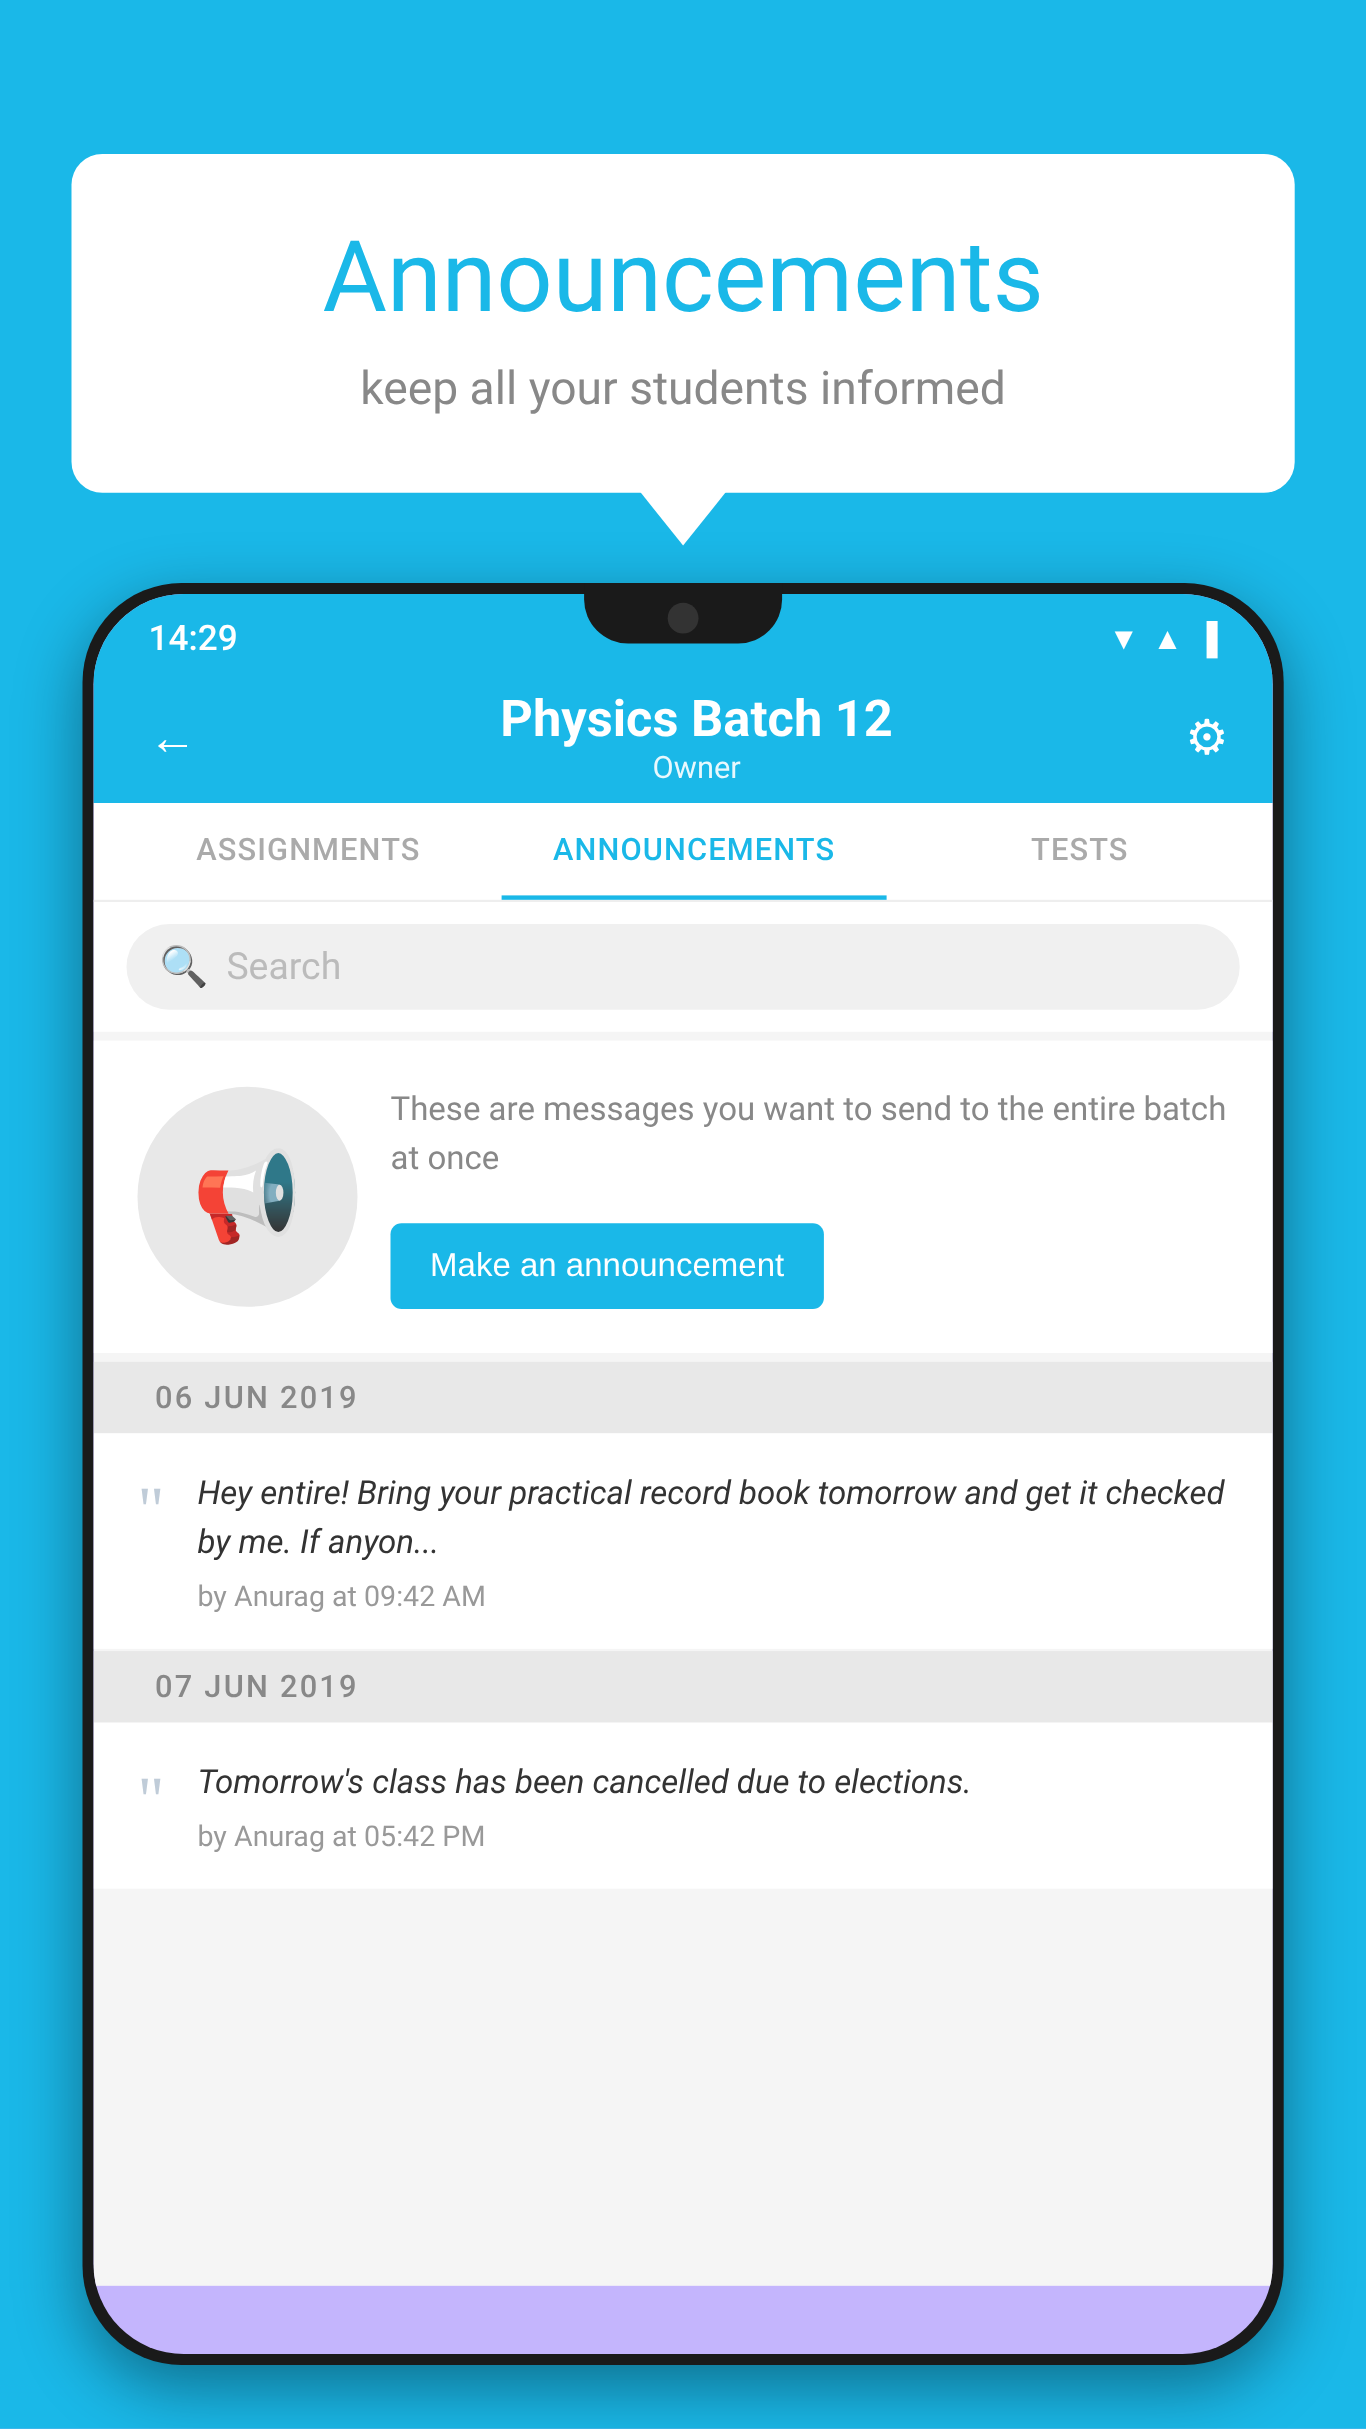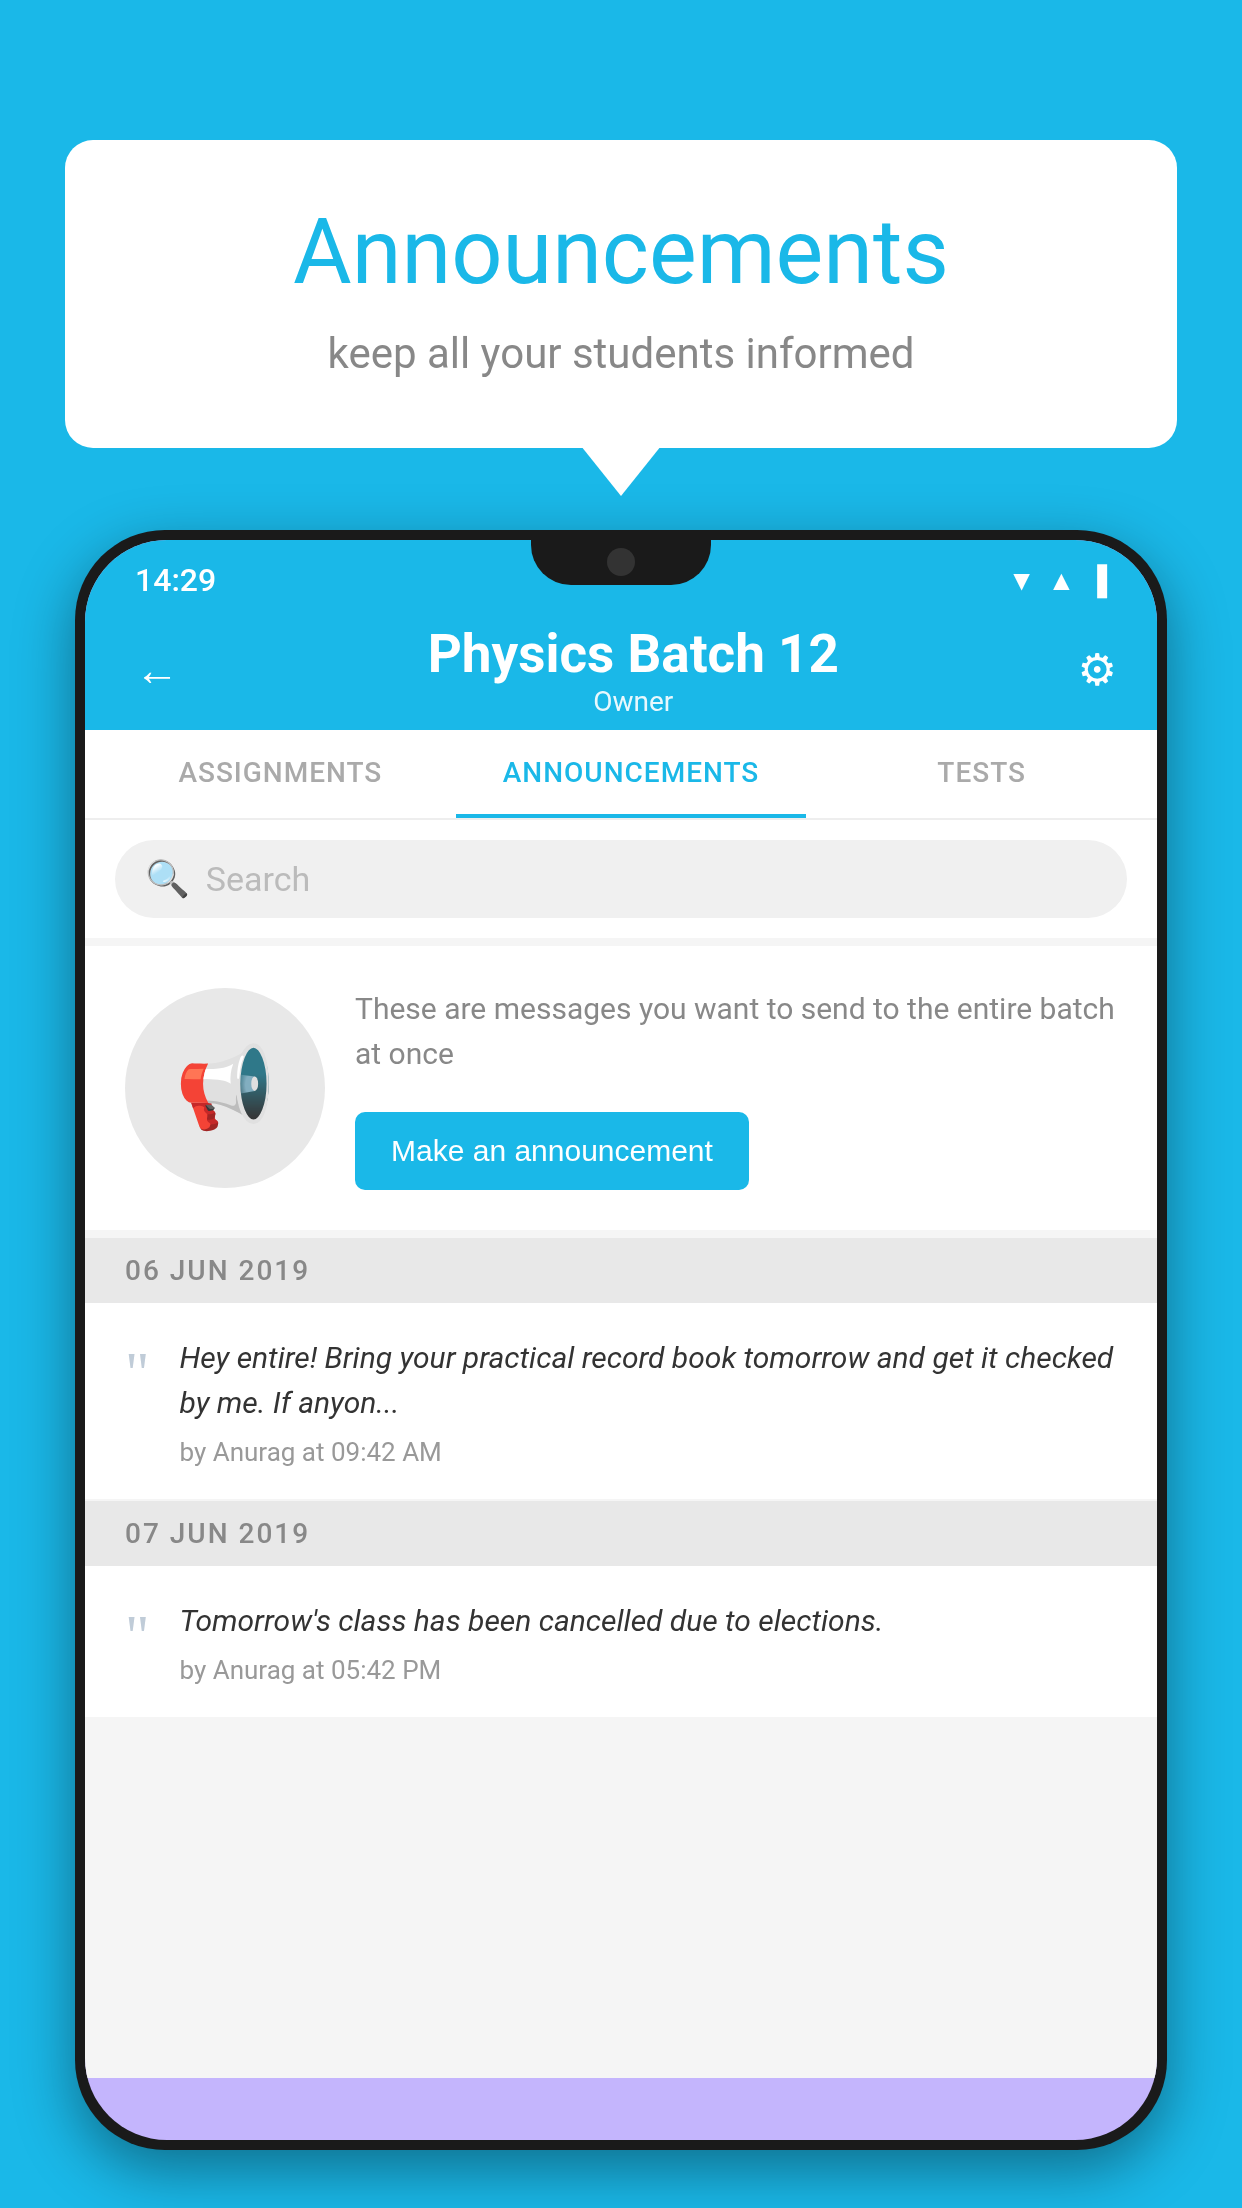--- a/index.html
+++ b/index.html
@@ -145,21 +145,21 @@
       color: white;
       font-size: 44px;
       cursor: pointer;
       padding: 10px;
     }
     .app-bar-center {
       text-align: center;
     }
     .app-bar-title {
       color: white;
-      font-size: 53px;
+      font-size: 46px;
       font-weight: 700;
     }
     .app-bar-subtitle {
       color: rgba(255,255,255,0.9);
       font-size: 28px;
       font-weight: 400;
     }
     .settings-icon {
       color: white;
       font-size: 44px;
@@ -263,21 +263,21 @@
       padding: 22px 36px;
       font-size: 30px;
       font-weight: 500;
       cursor: pointer;
       display: inline-block;
     }
 
     
     .date-separator {
       background: #e8e8e8;
-      padding: 16px 40px;
+      padding: 16px 56px;
       font-size: 28px;
       color: #888;
       font-weight: 500;
       letter-spacing: 2px;
     }
 
     
     .announcement-item {
       background: white;
       padding: 32px 40px;

